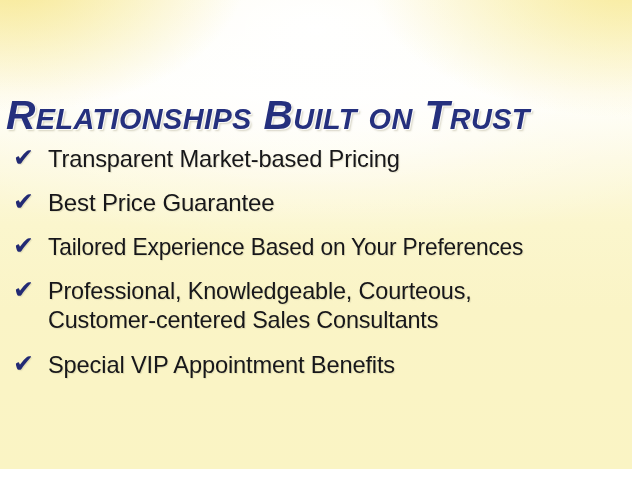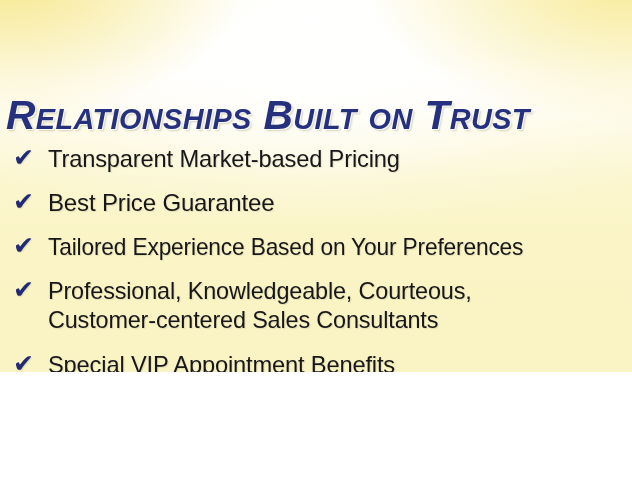--- a/index.html
+++ b/index.html
@@ -7,21 +7,21 @@
     padding: 0;
     background: #ffffff;
   }
   body {
     font-family: "Liberation Sans", sans-serif;
   }
 
   #slide {
     position: relative;
     width: 632px;
-    height: 372px;
+    height: 469px;
     overflow: hidden;
     
     background-color: #fcf7c7;
     background-image:
       radial-gradient(ellipse 300px 180px at 2% -6%,  rgba(247,231,140,0.95) 0%, rgba(247,231,140,0.0) 78%),
       radial-gradient(ellipse 320px 170px at 99% -4%, rgba(248,234,150,0.92) 0%, rgba(248,234,150,0.0) 80%),
       radial-gradient(ellipse 420px 230px at 50% 6%,  rgba(255,255,255,0.98) 0%, rgba(255,255,255,0.0) 72%),
       radial-gradient(ellipse 640px 200px at 50% 20%, rgba(255,255,253,0.85) 0%, rgba(255,255,253,0.0) 75%),
       linear-gradient(to bottom,
         #fdfbe8 0%,

